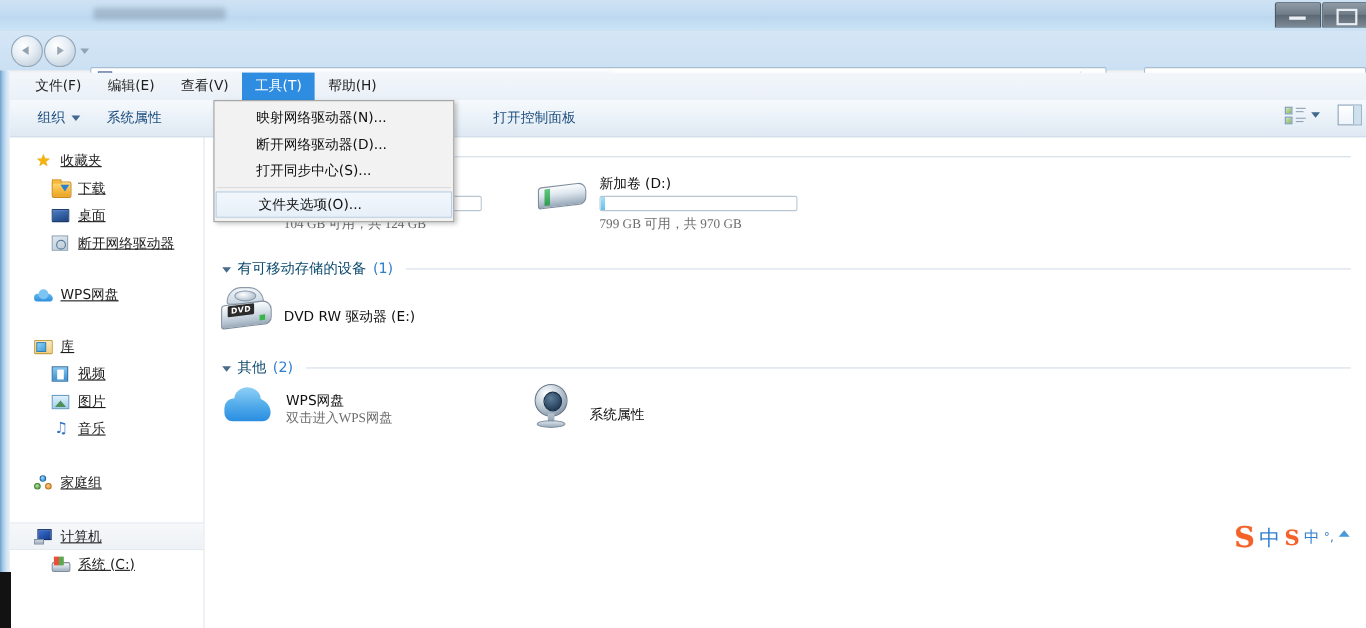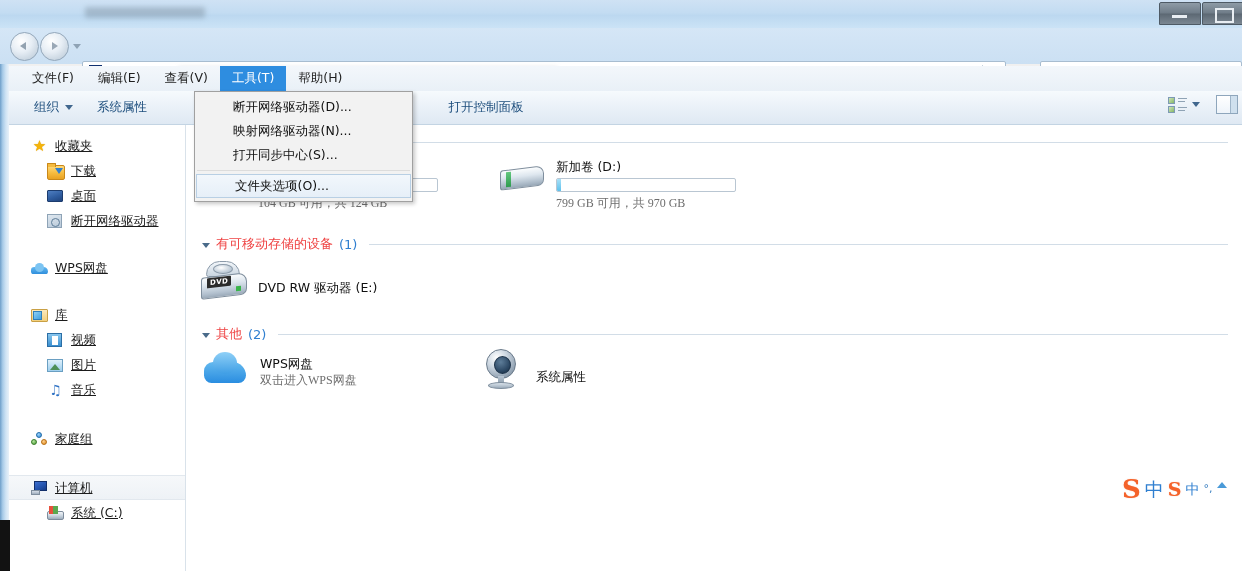--- a/index.html
+++ b/index.html
@@ -582,21 +582,21 @@
   }
   .grp-tri {
     width: 0; height: 0;
     border-left: 4.5px solid transparent;
     border-right: 4.5px solid transparent;
     border-top: 5px solid #4a6b8a;
     margin-top: 3px;
   }
   .grp-text {
     font-size: 13px;
-    color: #ef4444;
+    color: #0c4a6e;
     white-space: nowrap;
   }
   .grp-count { color: #2f7fd0; }
   .grp-line {
     flex: 1;
     height: 1px;
     background: #d2dde7;
     margin-left: 6px;
   }
 
@@ -1043,21 +1043,21 @@
         </div>
         <div class="tile-text">
           <div class="tile-title">系统 (C:)</div>
           <div class="usage-bar">
             <div class="usage-fill" style="width:16%"></div>
           </div>
           <div class="tile-sub">104 GB 可用，共 124 GB</div>
         </div>
       </div>
 
-      <div class="tile" style="left:312px; top:32px">
+      <div class="tile" style="left:301px; top:32px">
         <div class="ico-drive">
           <div class="casing"></div>
             <div class="stripe"></div>
         </div>
         <div class="tile-text">
           <div class="tile-title">新加卷 (D:)</div>
           <div class="usage-bar">
             <div class="usage-fill" style="width:2%"></div>
           </div>
           <div class="tile-sub">799 GB 可用，共 970 GB</div>
@@ -1111,22 +1111,22 @@
         </div>
         <div class="tile-text" style="padding-top:16px">
           <div class="tile-title">系统属性</div>
         </div>
       </div>
     </div>
 
     <div class="bottomdark"></div>
 
     <div class="dropdown">
+      <div class="dd-item">映射网络驱动器(N)...</div>
       <div class="dd-item">断开网络驱动器(D)...</div>
-      <div class="dd-item">映射网络驱动器(N)...</div>
       <div class="dd-item">打开同步中心(S)...</div>
       <div class="dd-sep"></div>
       <div class="dd-item hover">文件夹选项(O)...</div>
     </div>
 
   </div>
 
   <div class="ime">
     <span class="sogou-s">S</span>
     <span class="ime-zh">中</span>

